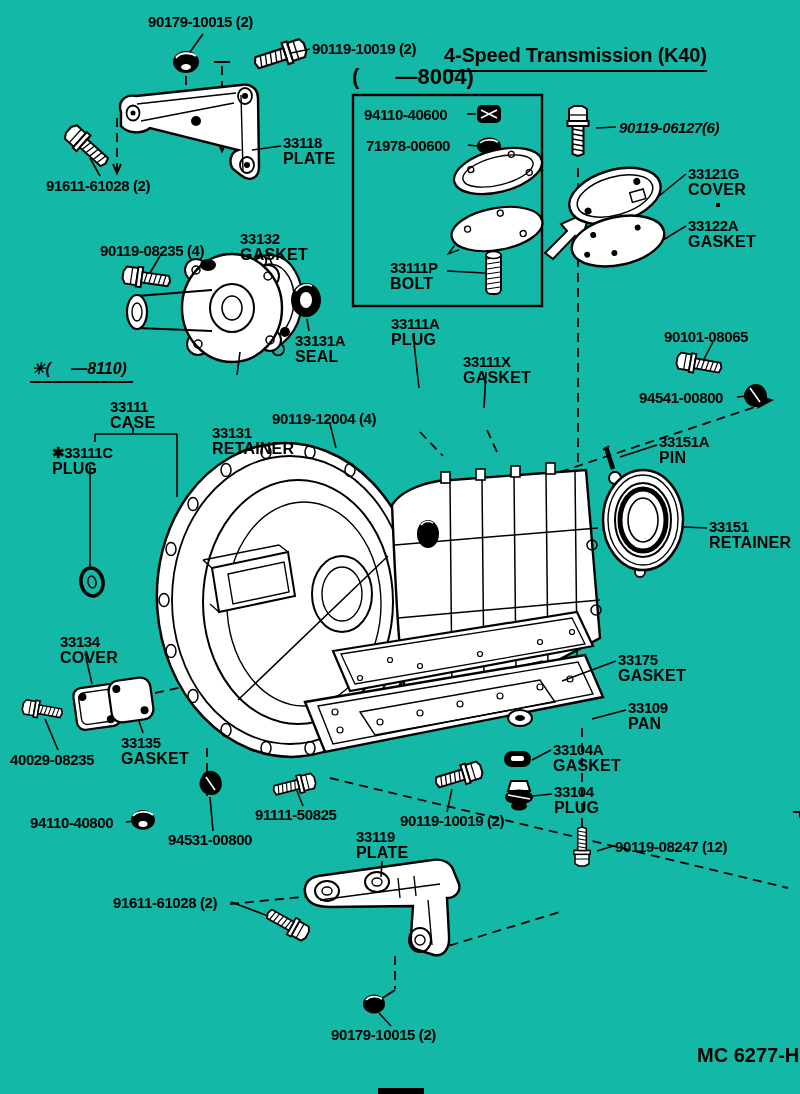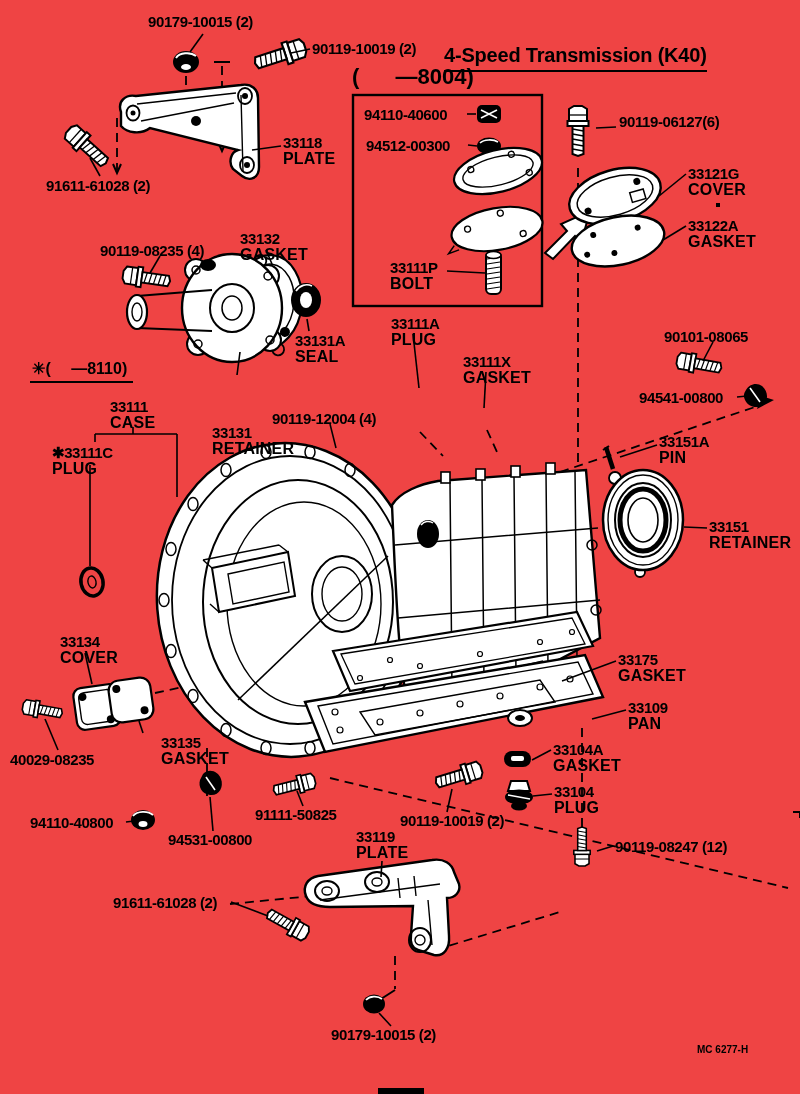--- a/index.html
+++ b/index.html
@@ -1,28 +1,28 @@
 <!DOCTYPE html>
 <html><head>
 <meta charset="utf-8">
 <style>
   html,body{margin:0;padding:0;background:#e8e8e8;}
-  .page{position:relative;width:800px;height:1094px;background:#ef4444;overflow:hidden;
+  .page{position:relative;width:800px;height:1094px;background:#14b8a6;overflow:hidden;
         font-family:"Liberation Sans",sans-serif;color:#000;}
   svg{position:absolute;left:0;top:0;}
   .lbl{position:absolute;font-weight:bold;font-size:15px;line-height:1.05;
        letter-spacing:-0.4px;white-space:nowrap;}
   .lbl .cap{font-size:16px;letter-spacing:0.2px;}
   .title{position:absolute;left:444px;top:44px;font-size:20px;font-weight:bold;
          letter-spacing:-0.2px;border-bottom:2.5px solid #000;padding-bottom:3px;white-space:nowrap;}
   .range{position:absolute;left:352px;top:64px;font-size:22px;font-weight:bold;
          word-spacing:30px;white-space:nowrap;}
   .note{position:absolute;left:30px;top:359px;font-size:16px;font-weight:bold;
-        word-spacing:16px;border-bottom:2px solid #000;padding:0 6px 3px 2px;white-space:nowrap;}
-  .doccode{position:absolute;left:697px;top:1044px;font-size:10px;font-weight:bold;white-space:nowrap;}
+        word-spacing:16px;border-bottom:2px solid #000;padding:0 6px 3px 2px;white-space:nowrap;font-style:italic;}
+  .doccode{position:absolute;left:697px;top:1044px;font-size:20px;font-weight:bold;white-space:nowrap;}
 </style>
 </head>
 <body>
 
 <div class="page">
 
 <svg width="800" height="1094" viewBox="0 0 800 1094">
   <defs>
     <g id="bolt">
       <path d="M-15,-9 L-3,-9 L-3,9 L-15,9 L-18,4 L-18,-4 Z" fill="#fff" stroke="#000" stroke-width="2"></path>
@@ -353,23 +353,23 @@
       <div class="lbl" style="left: 148px; top: 14px;">
         <div>90179-10015 (2)</div>
       </div>
       <div class="lbl" style="left: 312px; top: 41px;">
         <div>90119-10019 (2)</div>
       </div>
       <div class="lbl" style="left: 364px; top: 107px;">
         <div>94110-40600</div>
       </div>
       <div class="lbl" style="left: 366px; top: 138px;">
-        <div>94512-00300</div>
-      </div>
-      <div class="lbl" style="left: 619px; top: 114px;">
+        <div>71978-00600</div>
+      </div>
+      <div class="lbl" style="left: 619px; top: 120px; font-style: italic;">
         <div>90119-06127(6)</div>
       </div>
       <div class="lbl" style="left: 688px; top: 166px;">
         <div>33121G</div>
         <div class="cap">COVER</div>
       </div>
       <div class="lbl" style="left: 688px; top: 218px;">
         <div>33122A</div>
         <div class="cap">GASKET</div>
       </div>
@@ -429,21 +429,21 @@
         <div class="cap">PLUG</div>
       </div>
       <div class="lbl" style="left: 709px; top: 519px;">
         <div>33151</div>
         <div class="cap">RETAINER</div>
       </div>
       <div class="lbl" style="left: 60px; top: 634px;">
         <div>33134</div>
         <div class="cap">COVER</div>
       </div>
-      <div class="lbl" style="left: 121px; top: 735px; margin-left: 40px;">
+      <div class="lbl" style="left: 121px; top: 735px;">
         <div>33135</div>
         <div class="cap">GASKET</div>
       </div>
       <div class="lbl" style="left: 10px; top: 752px;">
         <div>40029-08235</div>
       </div>
       <div class="lbl" style="left: 618px; top: 652px;">
         <div>33175</div>
         <div class="cap">GASKET</div>
       </div>

